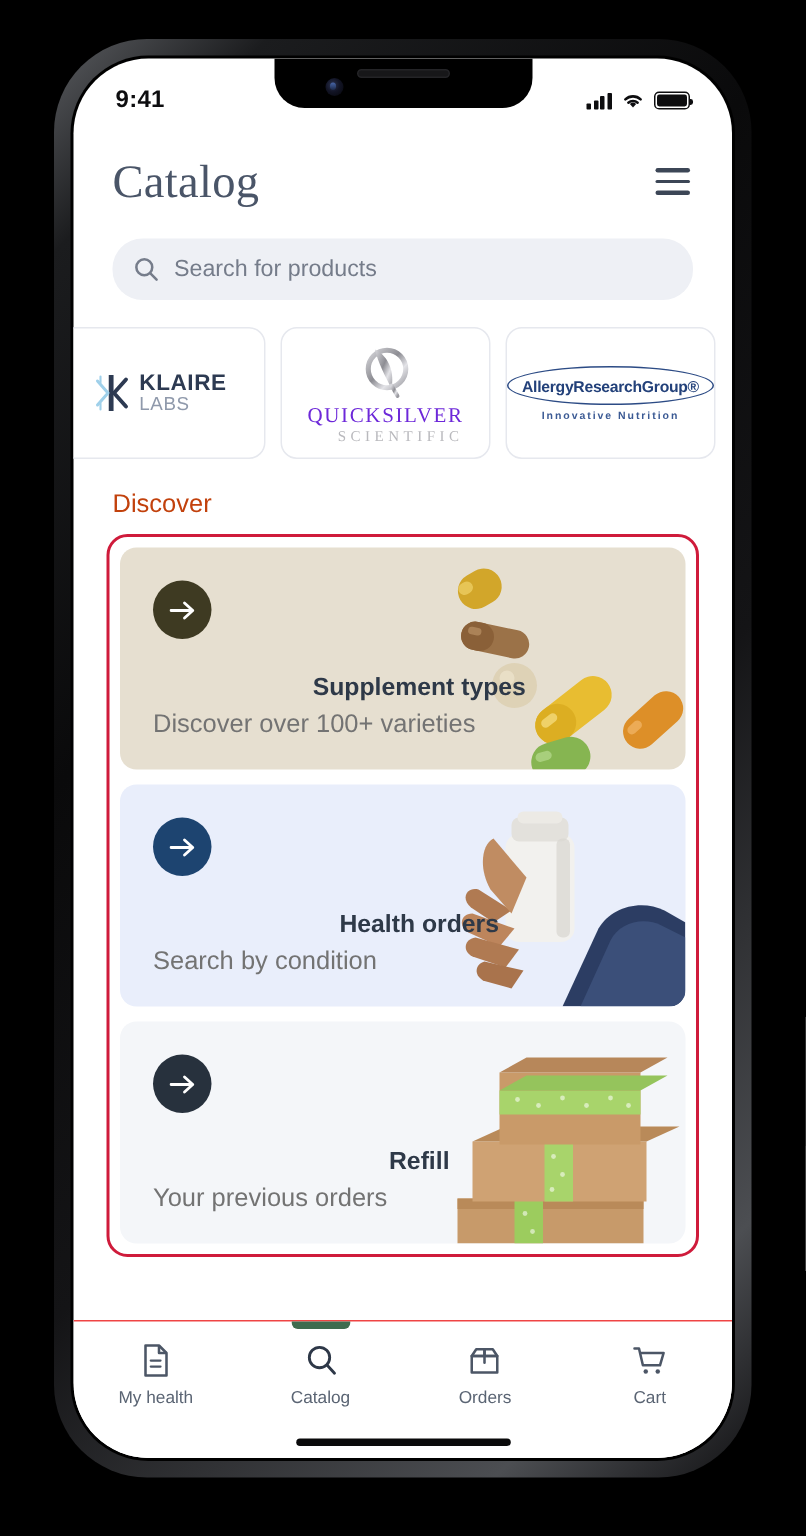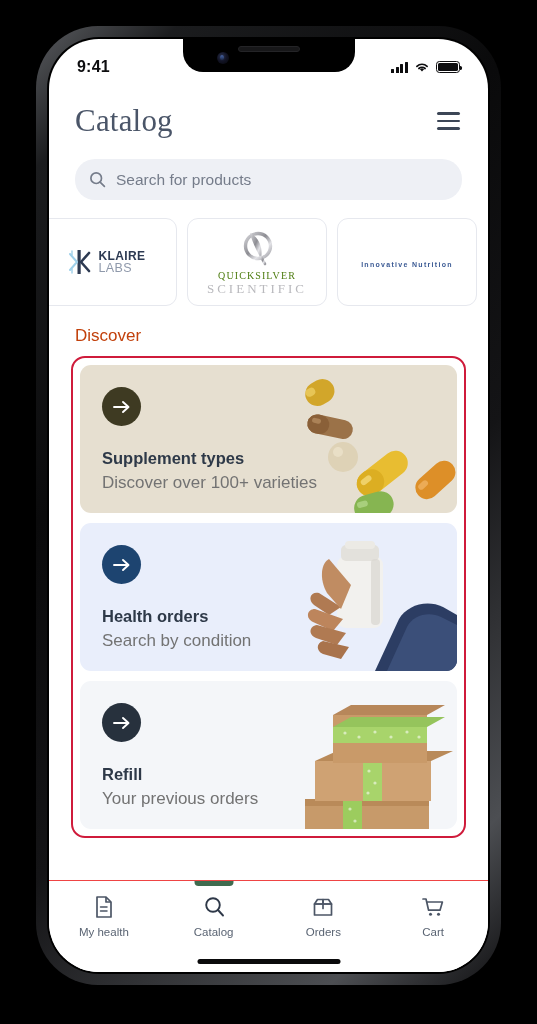--- a/index.html
+++ b/index.html
@@ -109,27 +109,27 @@
   .brand-card{
     flex:0 0 auto; width:140px; height:88px;
     background:#fff; border:1px solid #e6e8ee; border-radius:11px;
     display:flex; align-items:center; justify-content:center;
     cursor:pointer; overflow:hidden;
   }
   
   .klaire{ display:flex; align-items:center; gap:6px; }
   .klaire-mark{ width:24px; height:26px; }
   .klaire-txt{ line-height:1.0; }
-  .klaire-txt .l1{ font-size:12px; font-weight:bold; color:#2d3a52; letter-spacing:.4px; }
+  .klaire-txt .l1{ font-size:15px; font-weight:bold; color:#2d3a52; letter-spacing:.4px; }
   .klaire-txt .l2{ font-size:12.5px; color:#8f99ab; letter-spacing:.4px; }
   
   .qs{ text-align:center; margin-top:2px; }
   .qs-mark{ width:42px; height:40px; margin:0 auto; display:block; }
-  .qs-t1{ font-family:"Liberation Serif", serif; font-size:10px; color:#4d7c0f; letter-spacing:1.1px; margin-top:1px; }
-  .qs-t2{ font-family:"Liberation Serif", serif; font-size:13px; color:#b9b9bd; letter-spacing:3px; }
+  .qs-t1{ font-family:"Liberation Serif", serif; font-size:14px; color:#6d28d9; letter-spacing:1.1px; margin-top:1px; }
+  .qs-t2{ font-family:"Liberation Serif", serif; font-size:10px; color:#b9b9bd; letter-spacing:3px;text-align:right; }
   
   .arg{ text-align:center; }
   .arg-oval{
     border:1.4px solid #2c4b85; border-radius:50%;
     padding:3px 9px; display:inline-block;
   }
   .arg-oval span{ font-size:10.5px; font-weight:bold; color:#23417a; letter-spacing:-.2px; white-space:nowrap; }
   .arg-sub{ font-size:7px; color:#3b5a94; letter-spacing:1.3px; margin-top:4px; font-weight:bold; }
 
   
@@ -148,21 +148,21 @@
   .dcard.blue{ background:#e9eefb; }
   .dcard.grey{ background:#f4f6f9; }
   .dcard-body{ position:relative; z-index:3; padding:22px 0 0 22px; }
   .arrow-btn{
     width:39px; height:39px; border-radius:50%;
     display:flex; align-items:center; justify-content:center;
   }
   .arrow-btn.olive{ background:#3e3a22; }
   .arrow-btn.navy{ background:#1d4470; }
   .arrow-btn.dark{ background:#27313d; }
-  .dcard-title{ margin-top:23px; font-size:16.5px; font-weight:bold; color:#2e3948; }
+  .dcard-title{ margin-top:23px; font-size:16.5px; font-weight:bold; color:#2e3948;text-align:center; }
   .dcard-sub{ margin-top:5px; font-size:17px; color:#737373; }
   .dcard-art{ position:absolute; right:0; bottom:0; top:0; width:190px; z-index:1; }
 
   
   .bottom-nav{
     position:absolute; left:0; right:0; bottom:0; height:92px;
     background:#fff; border-top:1px solid #ef4444;
     display:flex; align-items:flex-start; padding-top:14px; z-index:20;
   }
   .nav-item{
@@ -265,20 +265,23 @@
                 <path d="M14 4 C24 9 27 20 25 30 C21 22 16 13 14 4 Z" fill="url(#silv)"></path>
                 <path d="M25 28 L29 35" stroke="url(#silv)" stroke-width="2.6" stroke-linecap="round"></path>
               </svg>
               <div class="qs-t1">QUICKSILVER</div>
               <div class="qs-t2">SCIENTIFIC</div>
             </div>
           </div>
 
           <div class="brand-card">
             <div class="arg">
+              <div class="arg-oval">
+                <span>AllergyResearchGroup®</span>
+              </div>
               <div class="arg-sub">Innovative Nutrition</div>
             </div>
           </div>
 
         </div>
 
         <div class="section-title">Discover</div>
 
         <div class="discover-wrap">
 

